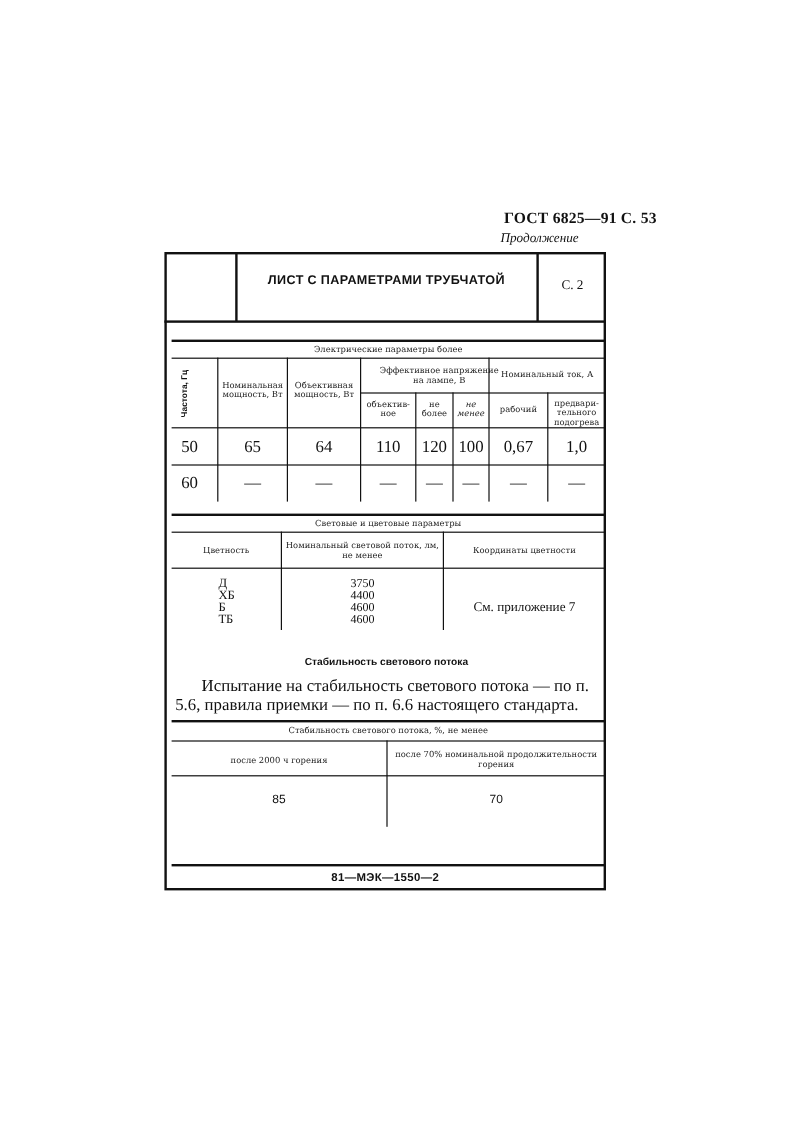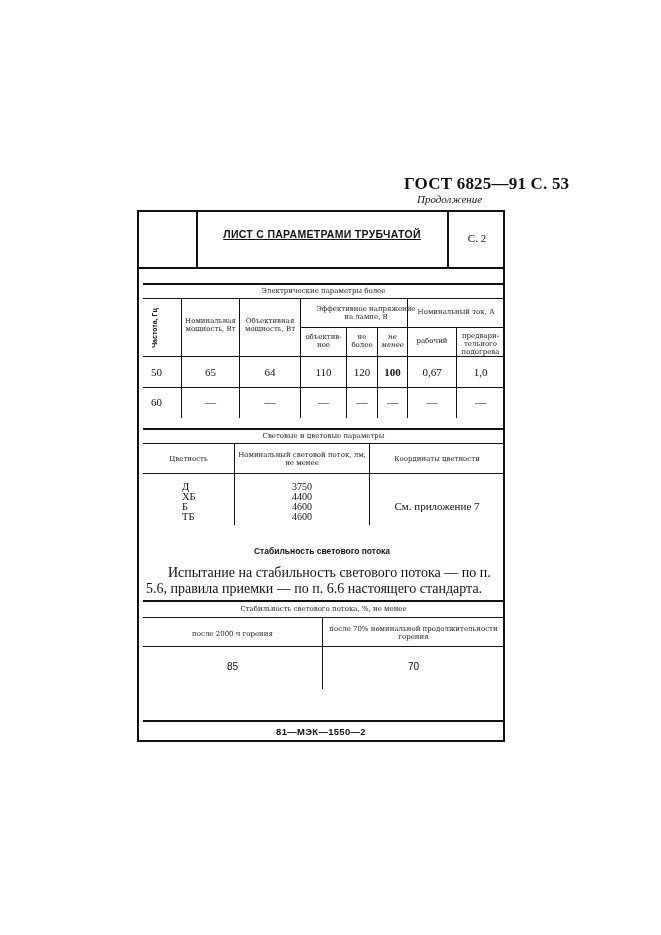--- a/index.html
+++ b/index.html
@@ -1,30 +1,30 @@
 <!DOCTYPE html>
 <html><head>
 <meta charset="utf-8">
 <style>
   html, body { margin:0; padding:0; background:#fff; }
   body { width:661px; height:935px; position:relative; overflow:hidden;
          font-family:"DejaVu Serif","Liberation Serif",serif; color:#111; }
   .abs { position:absolute; }
-  .gost { left:404px; top:174px; font-family:"Liberation Serif",serif; font-weight:bold; font-size:17px; letter-spacing:0.2px; }
+  .gost { left:420px; top:174px; font-family:"Liberation Serif",serif; font-weight:bold; font-size:13px; letter-spacing:0.2px; }
   .cont { left:417px; top:193px; font-family:"Liberation Serif",serif; font-style:italic; font-size:11px; }
   .frame { left:137px; top:210px; width:368px; height:532px; border-left:2px solid #111; border-right:2px solid #111; border-top:2px solid #111; border-bottom:2px solid #111; box-sizing:border-box; }
   .hdr-left-div { left:196px; top:210px; width:1.5px; height:58px; background:#111; }
   .hdr-right-div { left:447px; top:210px; width:1.5px; height:58px; background:#111; }
   .hdr-bottom { left:137px; top:267px; width:368px; height:2px; background:#111; }
-  .hdr-title { left:198px; top:228px; width:248px; text-align:center; font-family:"Liberation Sans",sans-serif; font-weight:bold; font-size:10.5px; line-height:12px; letter-spacing:0.3px;text-decoration:underline; }
+  .hdr-title { left:198px; top:228px; width:248px; text-align:center; font-family:"Liberation Sans",sans-serif; font-weight:bold; font-size:10.5px; line-height:12px; letter-spacing:0.3px; }
   .hdr-page { left:449px; top:232px; width:56px; text-align:center; font-size:11px; font-family:"Liberation Serif",serif; }
   .hline { background:#111; height:1.5px; }
   .vline { background:#111; width:1px; }
   .t { position:absolute; text-align:center; font-size:7px; line-height:8px; font-family:"DejaVu Serif",serif; color:#222; }
-  .v { position:absolute; text-align:center; font-size:11px; font-family:"Liberation Serif",serif; color:#111; }
+  .v { position:absolute; text-align:center; font-size:14px; font-family:"Liberation Serif",serif; color:#111; }
   .para { left:146px; top:565px; width:356px; font-family:"Liberation Serif",serif; font-size:14px; line-height:16px; color:#111; }
   .sec-title { left:140px; top:546px; width:364px; text-align:center; font-family:"Liberation Sans",sans-serif; font-weight:bold; font-size:8.5px; }
   .footer { left:137px; top:726px; width:368px; text-align:center; font-family:"Liberation Sans",sans-serif; font-weight:bold; font-size:9.5px; letter-spacing:0.3px; }
   .rot { position:absolute; left:148px; top:303px; width:12px; height:50px; }
   .rot span { position:absolute; left:50%; top:50%; transform:translate(-50%,-50%) rotate(-90deg); white-space:nowrap; font-family:"Liberation Sans",sans-serif; font-weight:bold; font-size:7px; }
 </style>
 </head>
 <body>
 
 <div class="abs gost">ГОСТ 6825—91 С. 53</div>
@@ -67,21 +67,21 @@
   <div class="t" style="left:457px;top:332px;width:47px;">предвари-тельного подогрева</div>
 
   <div class="abs hline" style="left:143px;top:356px;width:361px;height:1px;"></div>
 
   <div>
     <div class="v" style="left:143px;top:366px;width:38px;text-align:left;padding-left:8px;box-sizing:border-box;">50</div>
     <div class="v" style="left:182px;top:366px;width:57px;">65</div>
     <div class="v" style="left:240px;top:366px;width:60px;">64</div>
     <div class="v" style="left:301px;top:366px;width:45px;">110</div>
     <div class="v" style="left:347px;top:366px;width:30px;">120</div>
-    <div class="v" style="left:378px;top:366px;width:29px;font-weight:bold;">100</div>
+    <div class="v" style="left:378px;top:366px;width:29px;">100</div>
     <div class="v" style="left:408px;top:366px;width:48px;">0,67</div>
     <div class="v" style="left:457px;top:366px;width:47px;text-align:center;">1,0</div>
   </div>
   <div class="abs hline" style="left:143px;top:387px;width:361px;height:1px;"></div>
 
   <div>
     <div class="v" style="left:143px;top:396px;width:38px;text-align:left;padding-left:8px;box-sizing:border-box;">60</div>
     <div class="v" style="left:182px;top:396px;width:57px;">—</div>
     <div class="v" style="left:240px;top:396px;width:60px;">—</div>
     <div class="v" style="left:301px;top:396px;width:45px;">—</div>

